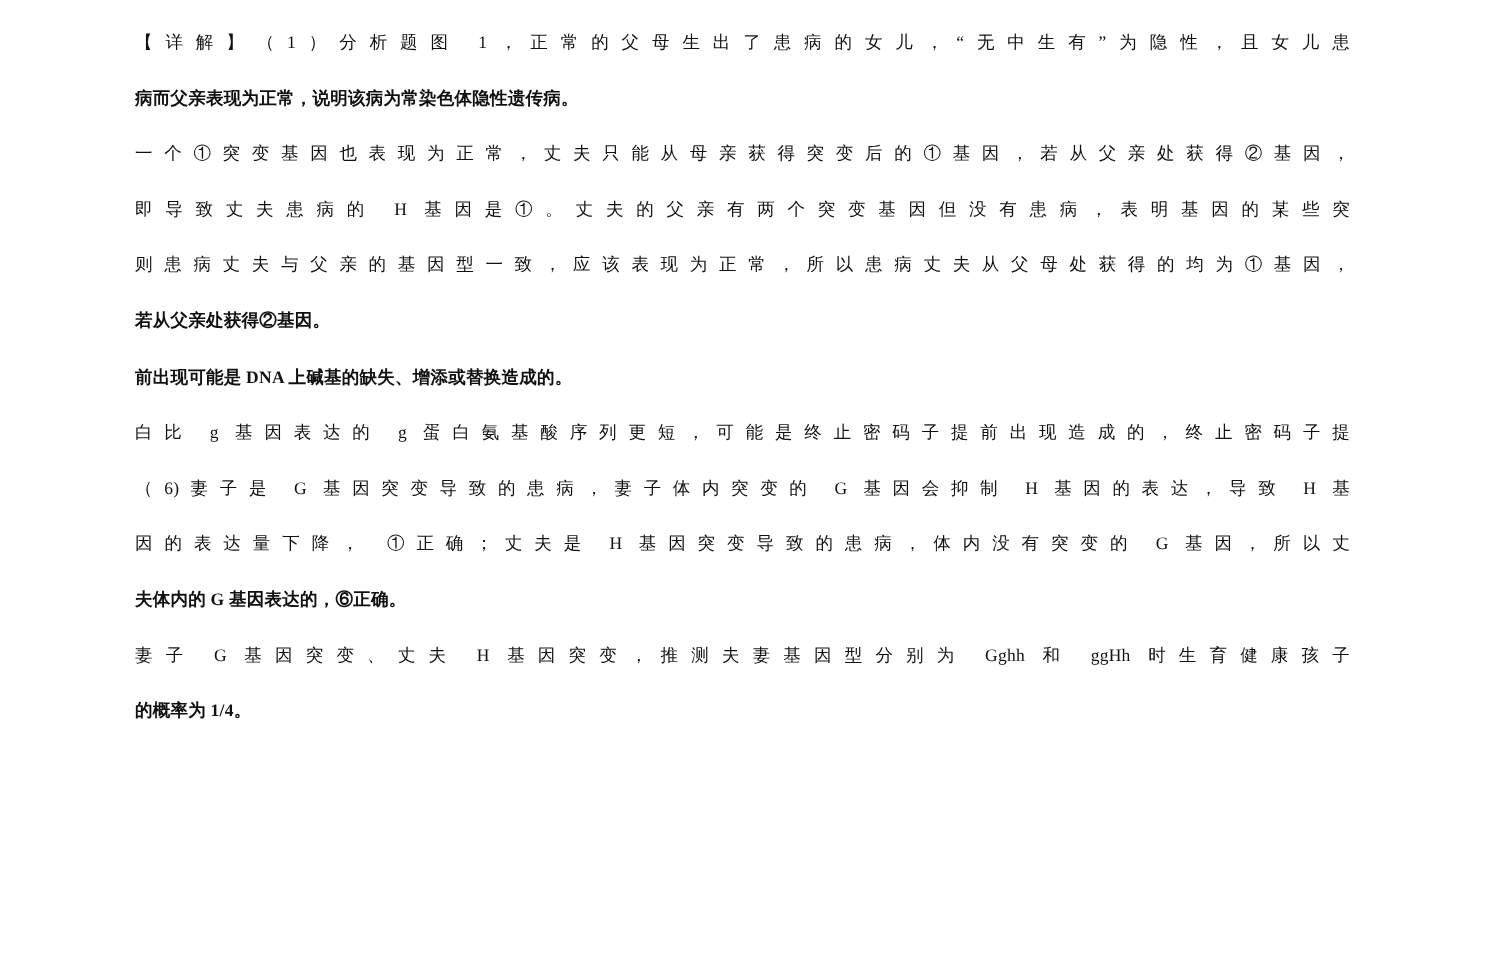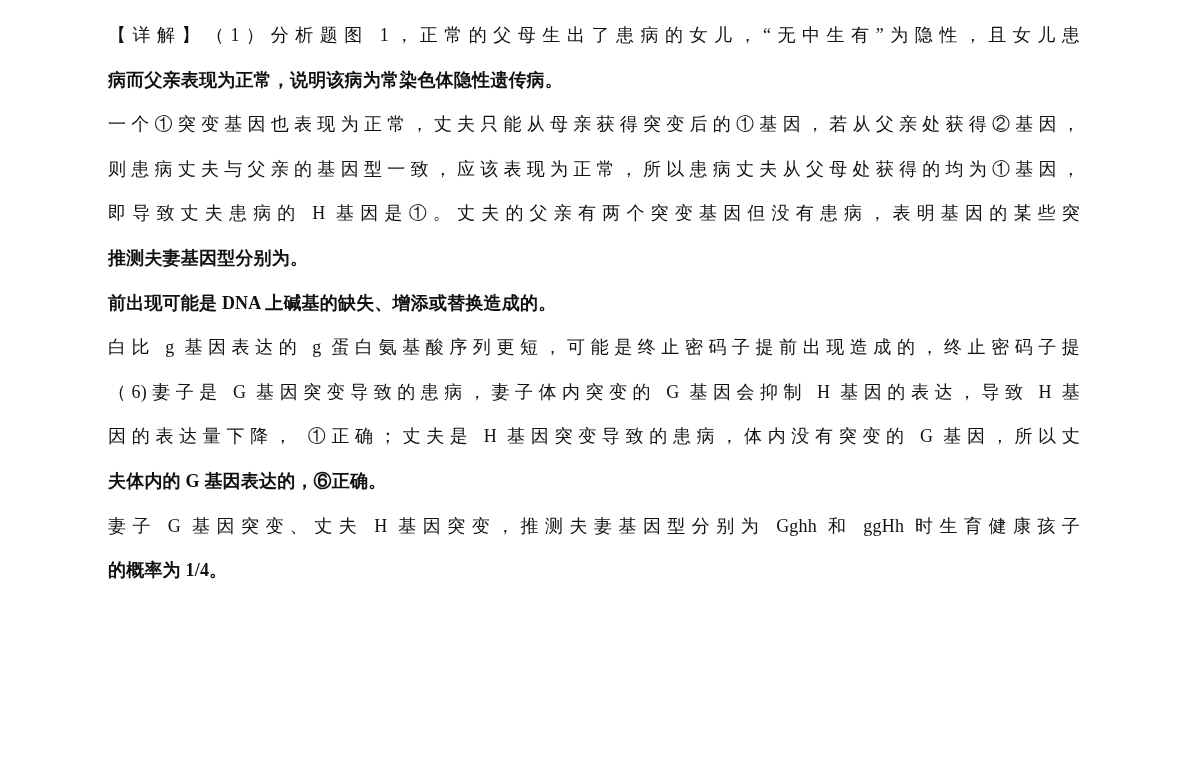--- a/index.html
+++ b/index.html
@@ -13,21 +13,21 @@
     height: 769px;
     background: #ffffff;
     overflow: hidden;
     box-sizing: border-box;
     padding: 13px 110px 0 108px;
   }
   .doc {
     width: 100%;
     color: #111111;
     font-family: "Liberation Serif", "DejaVu Serif", serif;
-    font-size: 18px;
+    font-size: 14px;
     line-height: 44.6px;
   }
   .para {
     margin: 0;
     padding: 0;
   }
   .line {
     display: block;
     text-align: justify;
     text-align-last: justify;
@@ -43,23 +43,23 @@
 <body>
 
 <div class="page">
   <div class="doc" id="doc">
       <div class="para">
         <div class="line">【详解】（1）分析题图 1，正常的父母生出了患病的女儿，“无中生有”为隐性，且女儿患</div>
         <div class="line para-last">病而父亲表现为正常，说明该病为常染色体隐性遗传病。</div>
       </div>
       <div class="para">
         <div class="line">一个①突变基因也表现为正常，丈夫只能从母亲获得突变后的①基因，若从父亲处获得②基因，</div>
+        <div class="line">即导致丈夫患病的 H 基因是①。丈夫的父亲有两个突变基因但没有患病，表明基因的某些突</div>
         <div class="line">则患病丈夫与父亲的基因型一致，应该表现为正常，所以患病丈夫从父母处获得的均为①基因，</div>
-        <div class="line">即导致丈夫患病的 H 基因是①。丈夫的父亲有两个突变基因但没有患病，表明基因的某些突</div>
-        <div class="line para-last">推测夫妻基因型分别为。</div>
+        <div class="line para-last">若从父亲处获得②基因。</div>
       </div>
       <div class="para">
         <div class="line para-last">前出现可能是 DNA 上碱基的缺失、增添或替换造成的。</div>
         <div class="line">白比 g 基因表达的 g 蛋白氨基酸序列更短，可能是终止密码子提前出现造成的，终止密码子提</div>
       </div>
       <div class="para">
         <div class="line">（6)妻子是 G 基因突变导致的患病，妻子体内突变的 G 基因会抑制 H 基因的表达，导致 H 基</div>
         <div class="line">因的表达量下降， ①正确；丈夫是 H 基因突变导致的患病，体内没有突变的 G 基因，所以丈</div>
         <div class="line para-last">夫体内的 G 基因表达的，⑥正确。</div>
       </div>

